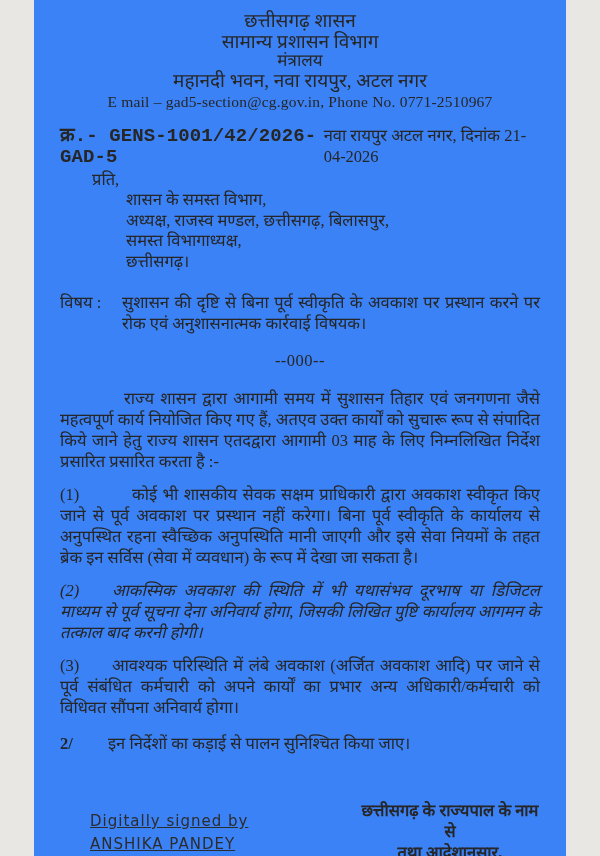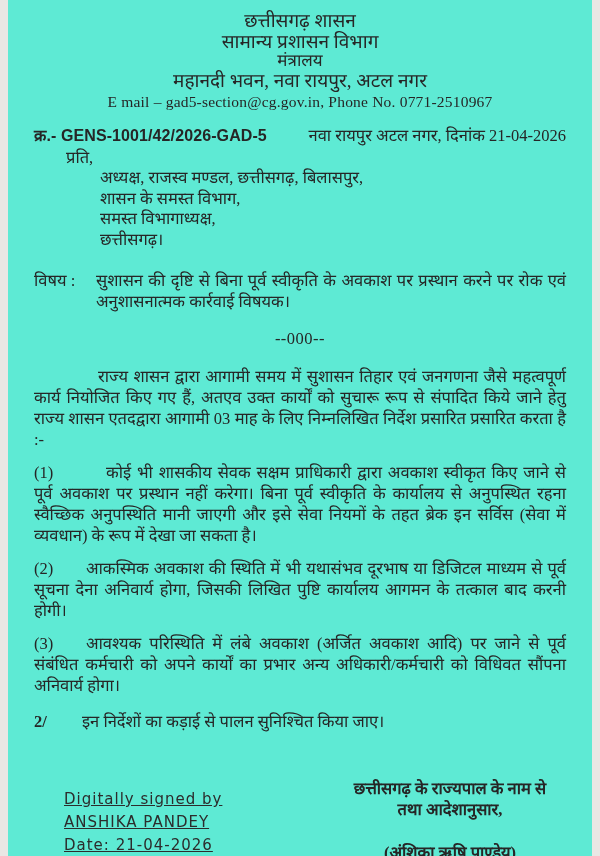--- a/index.html
+++ b/index.html
@@ -2,24 +2,24 @@
 <html lang="hi"><head>
 <meta charset="utf-8">
 <style>
   html, body {
     margin: 0;
     padding: 0;
     background: #e9e7e4;
   }
   .page {
     position: relative;
-    width: 584px;
+    width: 532px;
     height: 856px;
     margin: 0 auto;
-    background: #5eead4;
+    background: #3b82f6;
     color: #262626;
     font-family: "Liberation Serif", serif;
     font-size: 16.5px;
     line-height: 21px;
     box-sizing: border-box;
     padding: 10px 26px 0 26px;
     overflow: hidden;
   }
 
   
@@ -30,23 +30,23 @@
   .lh-5 { font-size: 15.5px; line-height: 20px; letter-spacing: 0.2px; }
 
   
   .ref-row {
     display: flex;
     justify-content: space-between;
     align-items: baseline;
     margin-top: 13px;
   }
   .ref-number {
-    font-family: Liberation Sans, sans-serif;
+    font-family: Liberation Mono, monospace;
     font-weight: 700;
-    font-size: 16px;
+    font-size: 19px;
     letter-spacing: 0.1px;
   }
   .ref-place-date { font-size: 16.5px; }
 
   .to-label { margin-top: 1px; margin-left: 32px; }
   .addressees { margin-left: 66px; }
   .addressee { line-height: 20.5px; }
 
   
   .subject-row {
@@ -131,40 +131,40 @@
     <div class="lh-5">E mail – gad5-section@cg.gov.in, Phone No. 0771-2510967</div>
   </div>
 
   <div class="ref-row">
     <span class="ref-number">क्र.- GENS-1001/42/2026-GAD-5</span>
     <span class="ref-place-date">नवा रायपुर अटल नगर, दिनांक 21-04-2026</span>
   </div>
 
   <div class="to-label">प्रति,</div>
   <div class="addressees">
+    <div class="addressee">शासन के समस्त विभाग,</div>
     <div class="addressee">अध्यक्ष, राजस्व मण्डल, छत्तीसगढ़, बिलासपुर,</div>
-    <div class="addressee">शासन के समस्त विभाग,</div>
     <div class="addressee">समस्त विभागाध्यक्ष,</div>
     <div class="addressee">छत्तीसगढ़।</div>
   </div>
 
   <div class="subject-row">
     <span class="subject-label">विषय :</span>
     <span class="subject-text">सुशासन की दृष्टि से बिना पूर्व स्वीकृति के अवकाश पर प्रस्थान करने पर रोक एवं अनुशासनात्मक कार्रवाई विषयक।</span>
   </div>
 
   <div class="separator">--000--</div>
 
   <p class="intro" style="margin-bottom:0;">राज्य शासन द्वारा आगामी समय में  सुशासन तिहार एवं जनगणना जैसे महत्वपूर्ण कार्य नियोजित किए गए हैं, अतएव उक्त कार्यों को सुचारू रूप से संपादित किये जाने हेतु राज्य शासन एतदद्वारा आगामी 03 माह के लिए निम्नलिखित निर्देश प्रसारित प्रसारित करता है :-</p>
 
   <p class="point" style="margin-bottom:0;">
     <span class="pt-num pt-num-wide">(1)</span><span>कोई भी शासकीय सेवक सक्षम प्राधिकारी द्वारा अवकाश स्वीकृत किए जाने से पूर्व अवकाश पर प्रस्थान नहीं करेगा। बिना पूर्व स्वीकृति के कार्यालय से अनुपस्थित रहना स्वैच्छिक अनुपस्थिति मानी जाएगी और इसे सेवा नियमों के तहत ब्रेक इन सर्विस (सेवा में व्यवधान) के  रूप में देखा जा सकता है।</span>
   </p>
 
-  <p class="point" style="margin-bottom:0;">
+  <p class="point" style="margin-bottom:0;font-style:italic;">
     <span class="pt-num pt-num-mid">(2)</span><span>आकस्मिक अवकाश की स्थिति में भी यथासंभव दूरभाष या डिजिटल माध्यम से पूर्व सूचना देना अनिवार्य होगा, जिसकी लिखित पुष्टि कार्यालय आगमन के  तत्काल  बाद करनी होगी।</span>
   </p>
 
   <p class="point" style="margin-bottom:15px;font-family:Liberation Serif, serif;">
     <span class="pt-num pt-num-mid">(3)</span><span>आवश्यक परिस्थिति में लंबे अवकाश (अर्जित अवकाश आदि) पर जाने से पूर्व संबंधित कर्मचारी को अपने कार्यों का प्रभार अन्य अधिकारी/कर्मचारी को विधिवत सौंपना अनिवार्य  होगा।</span>
   </p>
 
   <p class="directive" style="margin-bottom:0;">
     <span class="dir-num">2/</span><span>इन निर्देशों का कड़ाई से पालन सुनिश्चित किया जाए।</span>
   </p>

